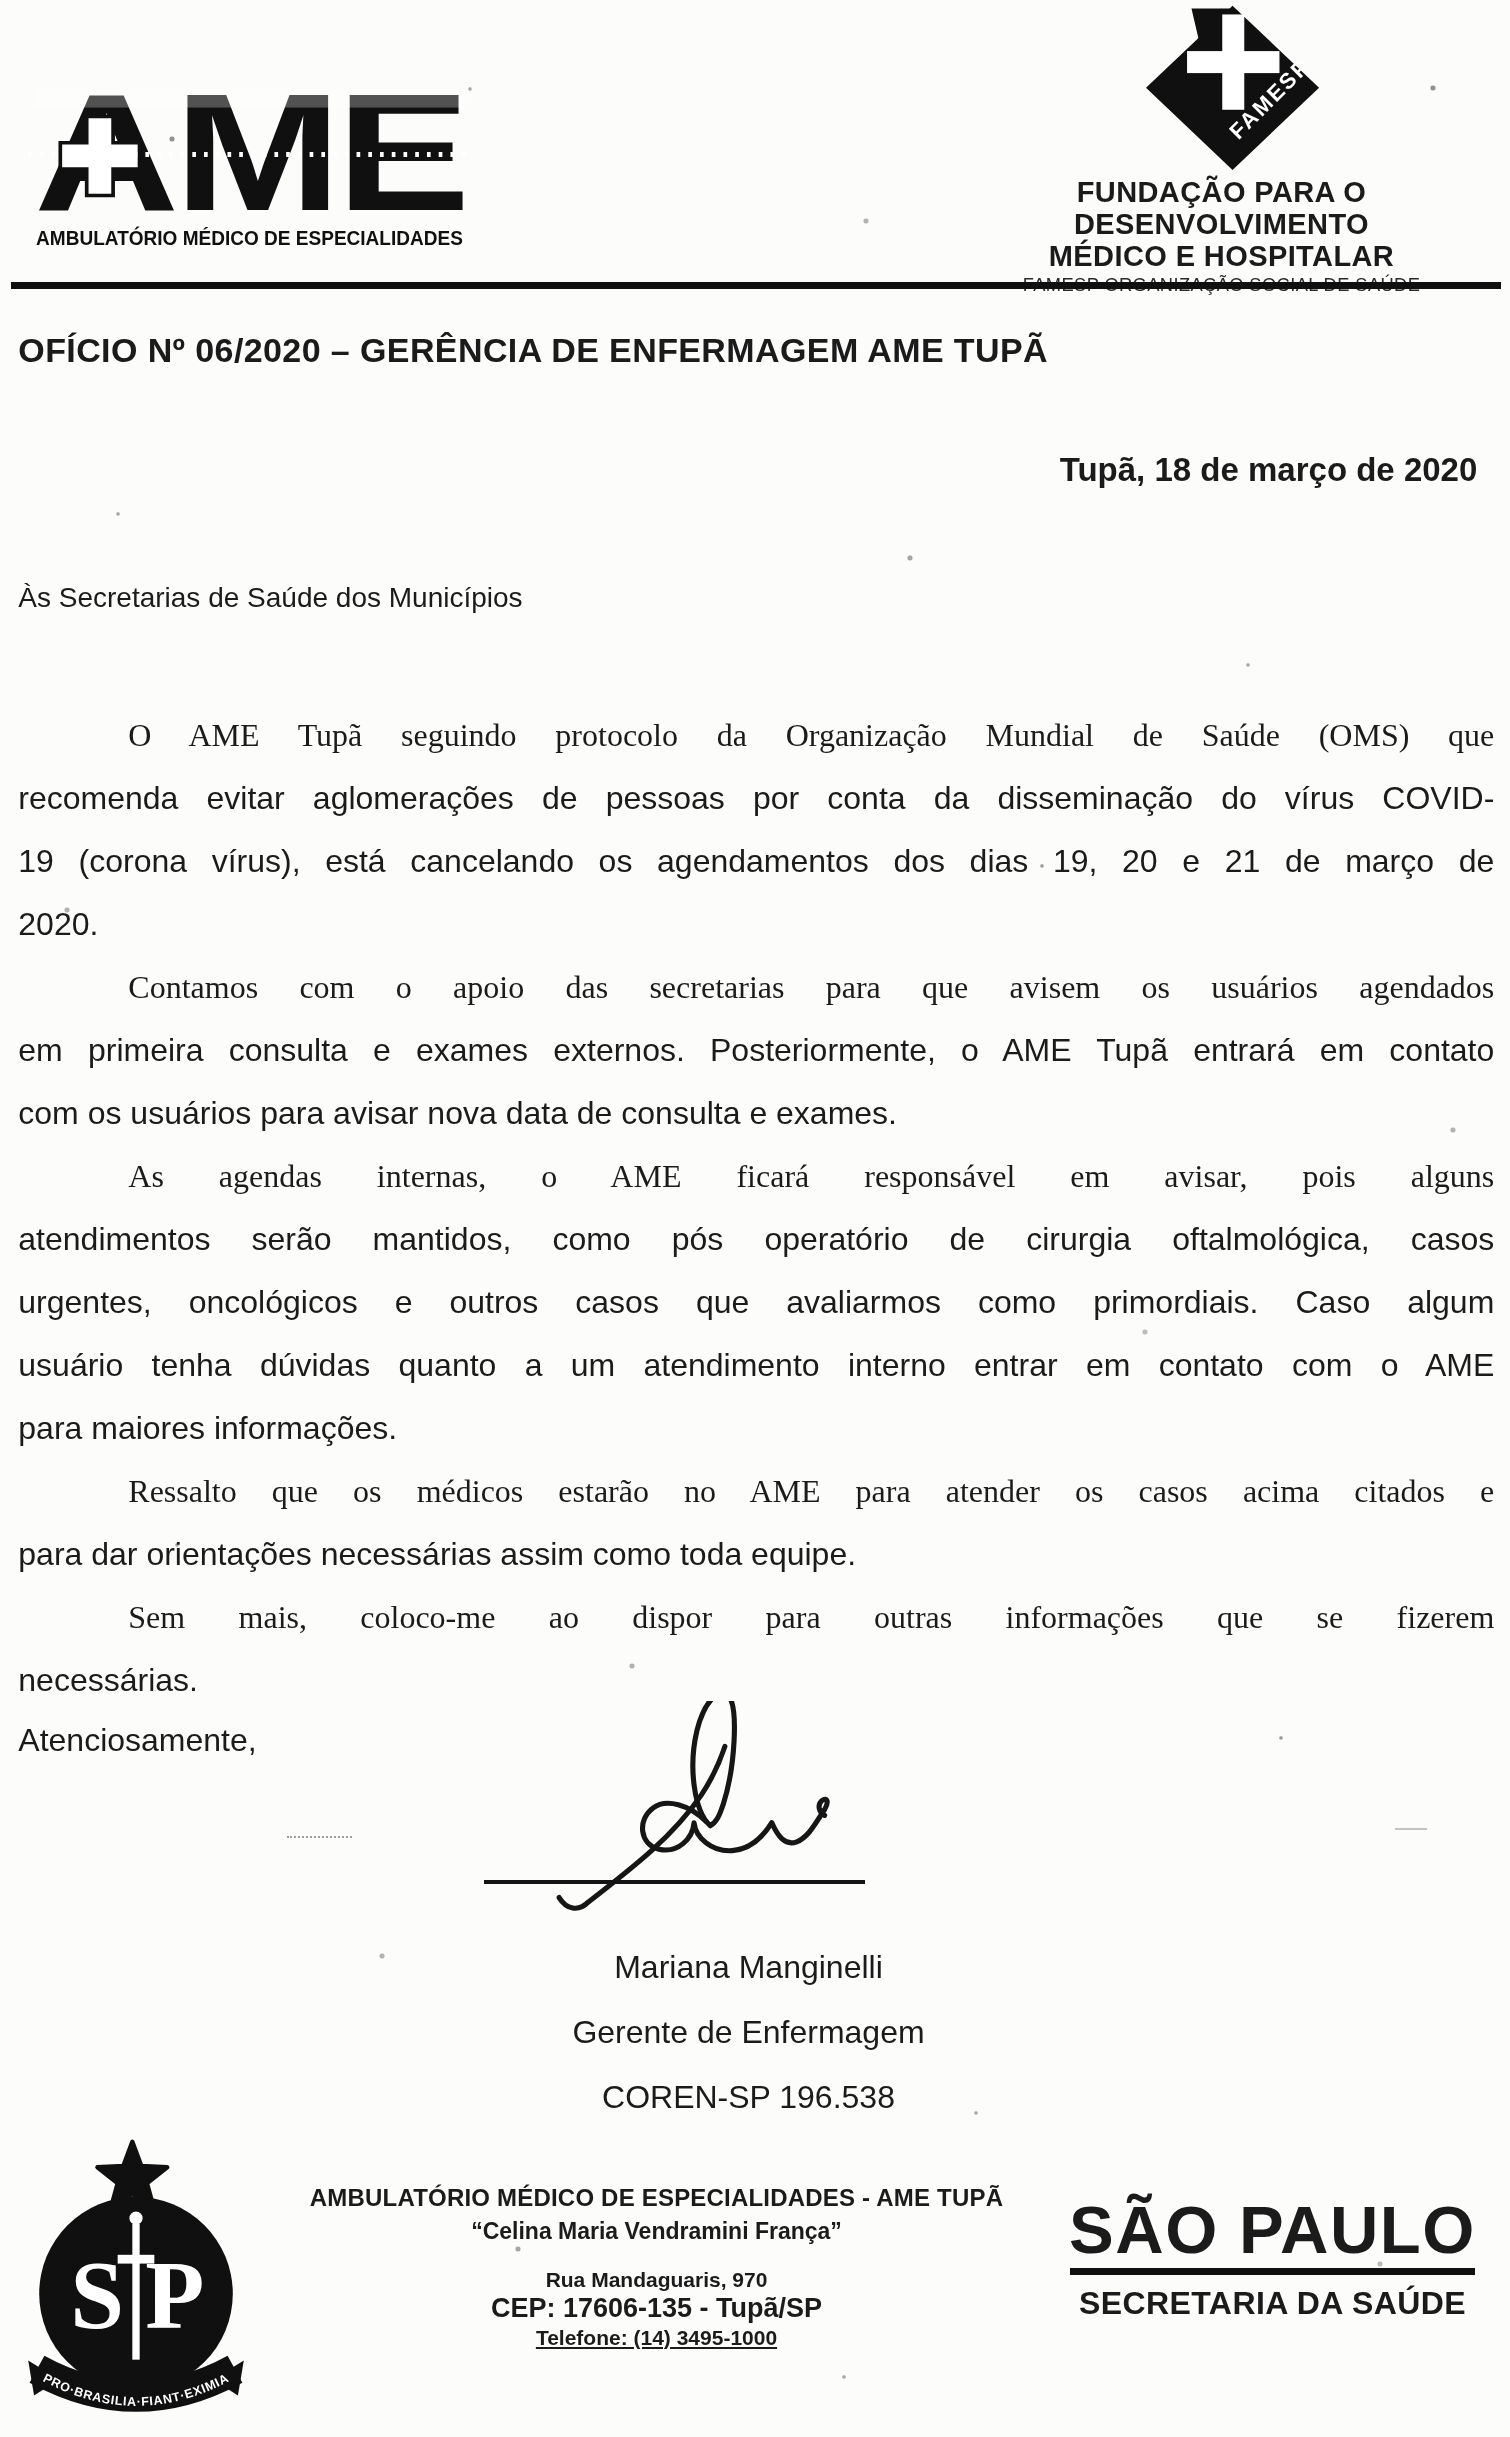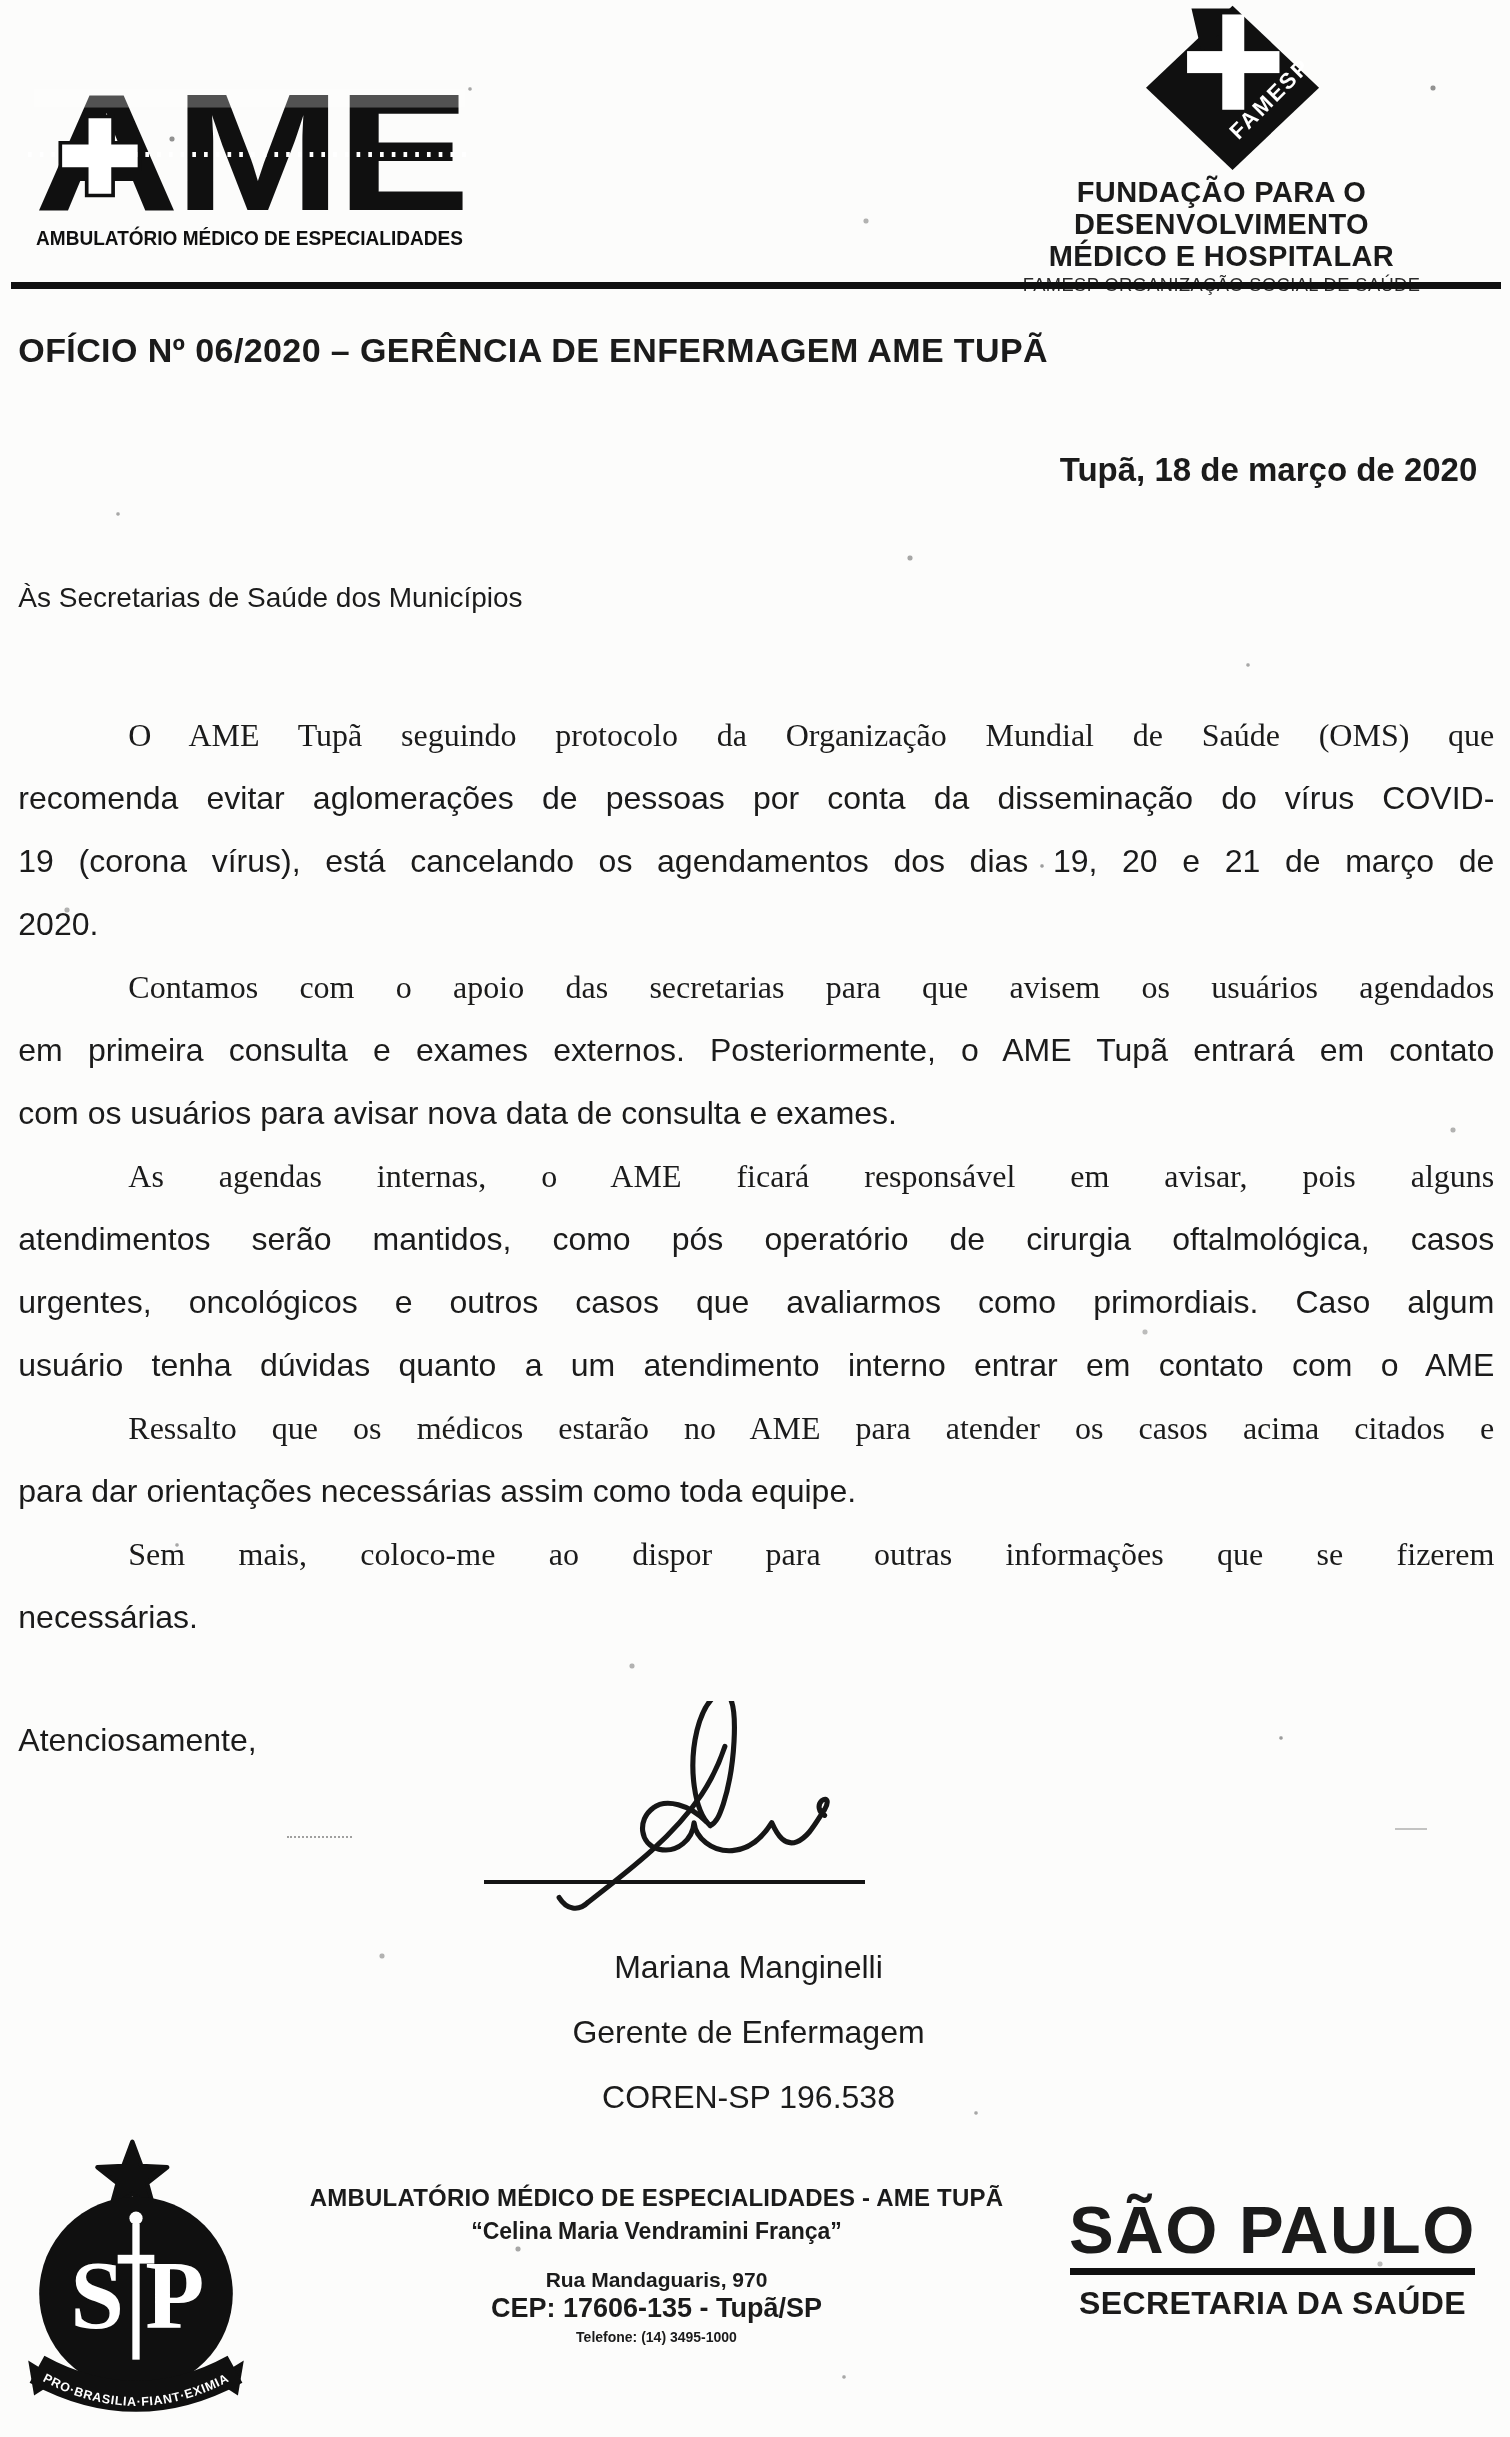--- a/index.html
+++ b/index.html
@@ -27,21 +27,21 @@
   #sig-line{left:484px;top:1880px;width:381px;height:3.7px;background:#141414;}
   #sig-block{left:455px;top:1935px;width:587px;text-align:center;font-size:32px;}
   #sig-block .sl{line-height:65px;}
   
   #seal{left:14.7px;top:2136px;}
   #foot-center{left:264px;top:2181px;width:785px;text-align:center;font-weight:700;}
   #foot-center .f1{font-size:24px;line-height:34px;letter-spacing:0.2px;}
   #foot-center .f2{font-size:23px;line-height:32px;}
   #foot-center .f3{font-size:21px;line-height:29px;margin-top:17.6px;}
   #foot-center .f4{font-size:27px;line-height:29px;}
-  #foot-center .f5{font-size:14px;line-height:29px;}
+  #foot-center .f5{font-size:21px;line-height:29px;text-decoration:underline;}
   #foot-right{left:1065px;top:2193px;width:415px;text-align:center;font-weight:700;}
   #foot-right .g1{font-size:32px;line-height:38px;letter-spacing:0.7px;}
   #foot-right .g2{font-size:67px;line-height:73px;letter-spacing:1.5px;}
   #foot-right .g-under{width:405px;height:7.3px;background:#101010;margin:1.5px auto 10.3px auto;}
   #foot-right .g3{font-size:32px;line-height:37px;letter-spacing:0.4px;}
   
   .artifact-dash{left:287px;top:1836px;width:65px;border-top:2.9px dotted #6f6f6f;opacity:.65;}
   .artifact-dash2{left:1395px;top:1828px;width:32px;border-top:2.9px solid #8a8a8a;opacity:.5;}
   #noise{left:0;top:0;width:1.5px;height:1.5px;background:transparent;border-radius:50%;
     box-shadow:171px 138px 0 1.5px rgba(40,40,40,.5), 469px 88px 0 0.7px rgba(40,40,40,.4),
@@ -93,20 +93,21 @@
     <div class="bl jst">recomenda evitar aglomerações de pessoas por conta da disseminação do vírus COVID-</div>
     <div class="bl jst">19 (corona vírus), está cancelando os agendamentos dos dias 19, 20 e 21 de março de</div>
     <div class="bl">2020.</div>
     <div class="bl ind jst">Contamos com o apoio das secretarias para que avisem os usuários agendados</div>
     <div class="bl jst">em primeira consulta e exames externos. Posteriormente, o AME Tupã entrará em contato</div>
     <div class="bl">com os usuários para avisar nova data de consulta e exames.</div>
     <div class="bl ind jst">As agendas internas, o AME ficará responsável em avisar, pois alguns</div>
     <div class="bl jst">atendimentos serão mantidos, como pós operatório de cirurgia oftalmológica, casos</div>
     <div class="bl jst">urgentes, oncológicos e outros casos que avaliarmos como primordiais. Caso algum</div>
     <div class="bl jst">usuário tenha dúvidas quanto a um atendimento interno entrar em contato com o AME</div>
+    <div class="bl">para maiores informações.</div>
     <div class="bl ind jst">Ressalto que os médicos estarão no AME para atender os casos acima citados e</div>
     <div class="bl">para dar orientações necessárias assim como toda equipe.</div>
     <div class="bl ind jst">Sem mais, coloco-me ao dispor para outras informações que se fizerem</div>
     <div class="bl">necessárias.</div>
   </div>
 
   <div id="closing" class="abs">Atenciosamente,</div>
 
   <svg id="sig-svg" class="abs" width="572" height="220" viewBox="0 0 780 300">
     <g fill="none" stroke="#161616" stroke-width="7" stroke-linecap="round" stroke-linejoin="round">

